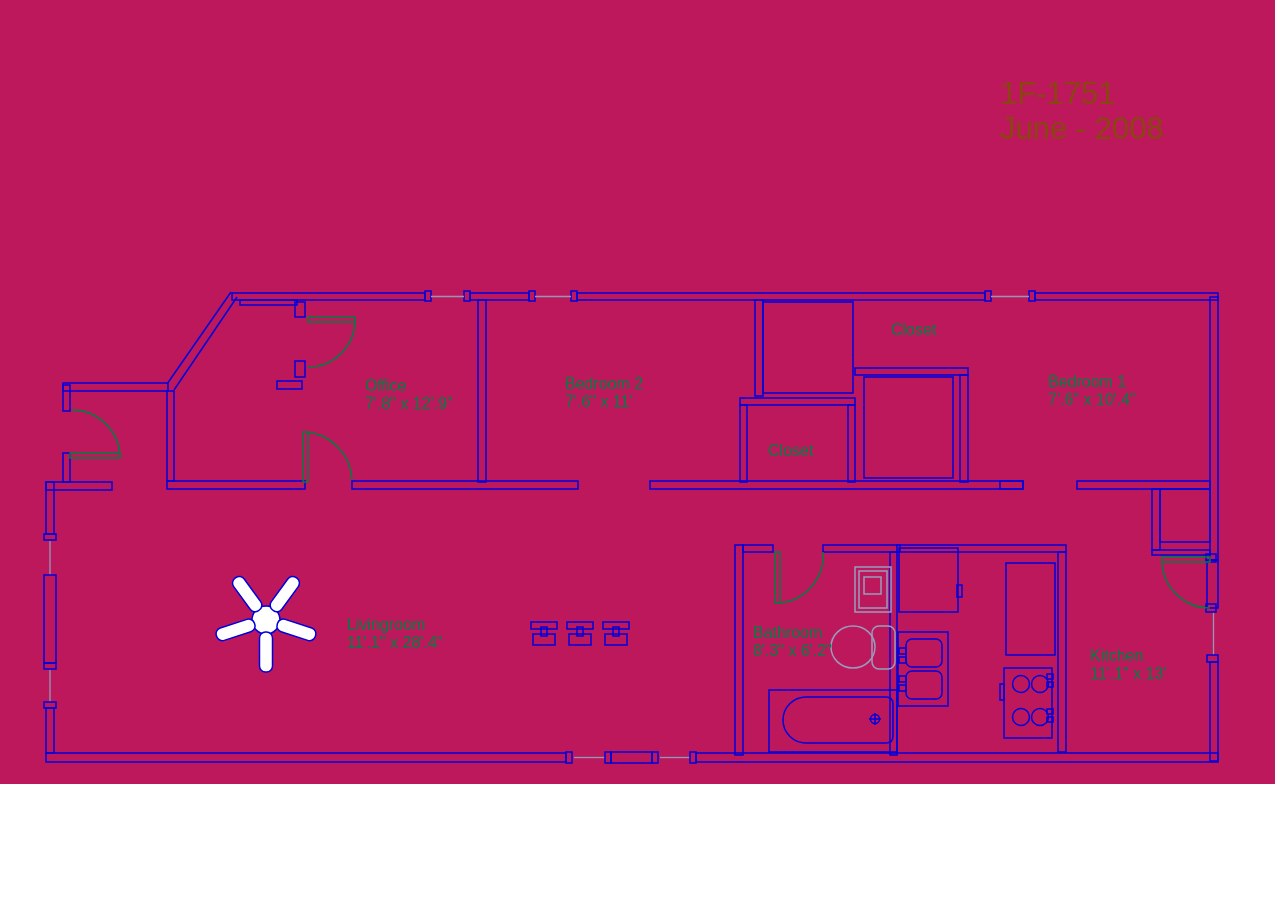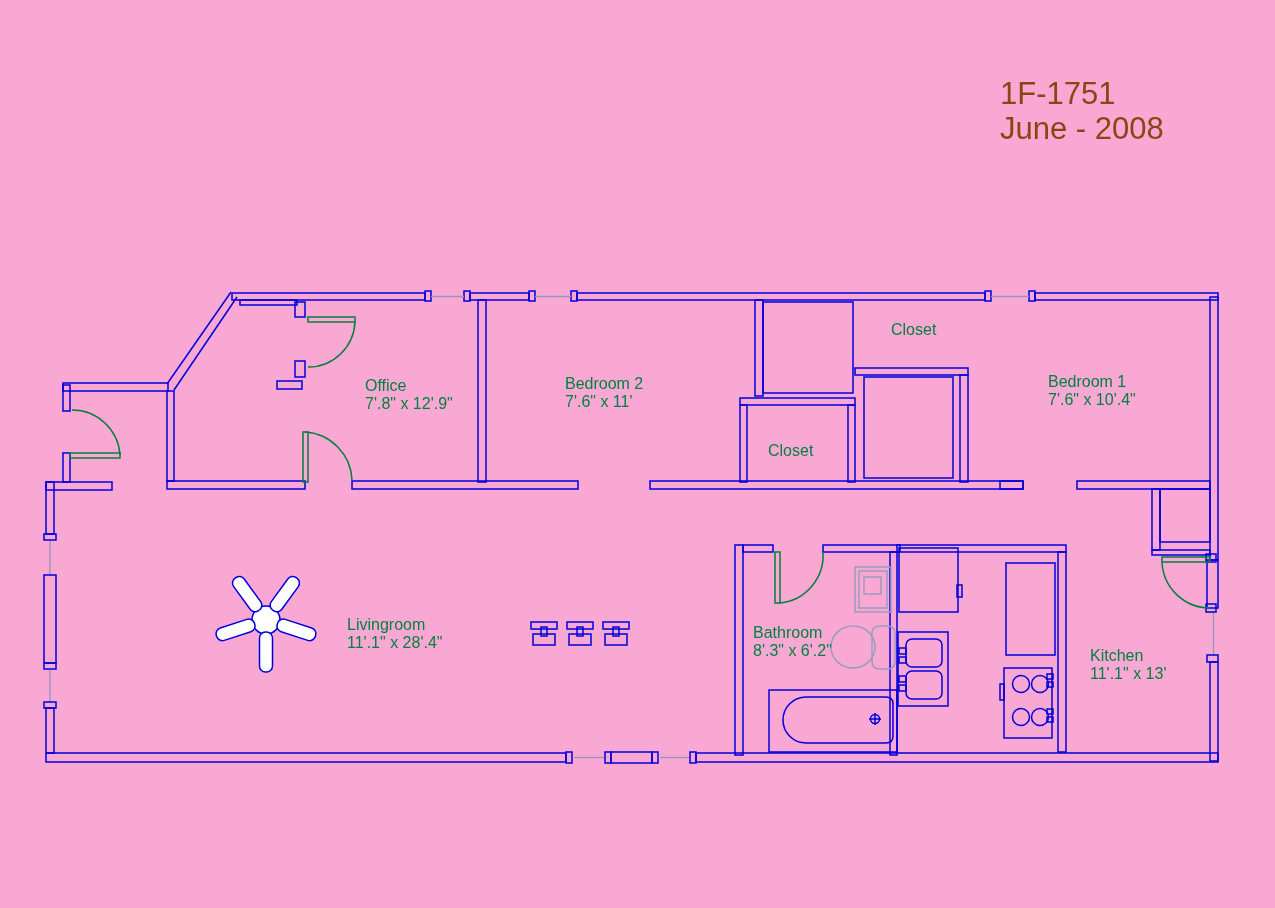--- a/index.html
+++ b/index.html
@@ -1,16 +1,16 @@
 <!DOCTYPE html>
 <html><head>
 <meta charset="utf-8">
 <style>
   html,body{margin:0;padding:0;background:#ffffff;}
-  .stage{position:relative;width:1275px;height:908px;background:#f9a8d4;overflow:hidden;
+  .stage{position:relative;width:1275px;height:784px;background:#be185d;overflow:hidden;
          font-family:"Liberation Sans", sans-serif;}
   svg{display:block;}
   .w{fill:none;stroke:#0000dd;stroke-width:1.5;}
   .wf{fill:#ffffff;stroke:#0000dd;stroke-width:1.5;}
   .g{stroke:#9298b8;stroke-width:1.3;fill:none;}
   .d{fill:none;stroke:#007f40;stroke-width:1.5;}
   .fx{fill:none;stroke:#989dbe;stroke-width:1.5;}
   .room-label{fill:#008040;font-size:16px;font-family:"Liberation Sans",sans-serif;}
   .title-text{fill:#8a4513;font-size:31px;font-family:"Liberation Sans",sans-serif;}
 </style>

